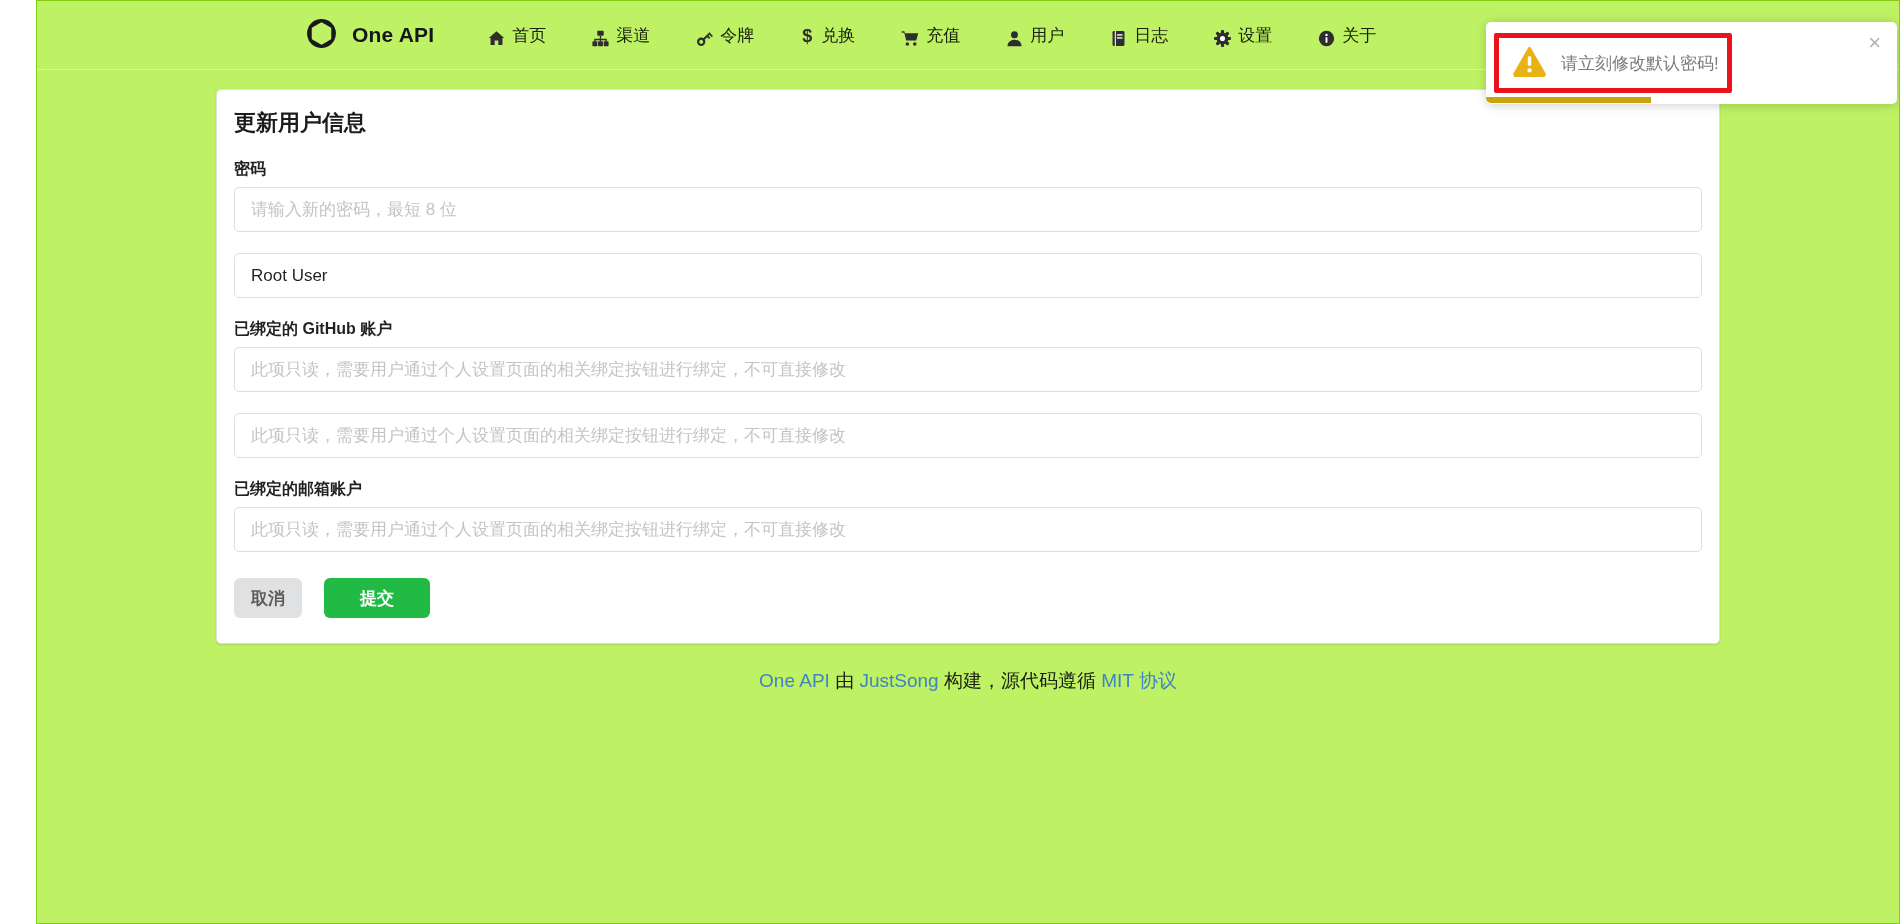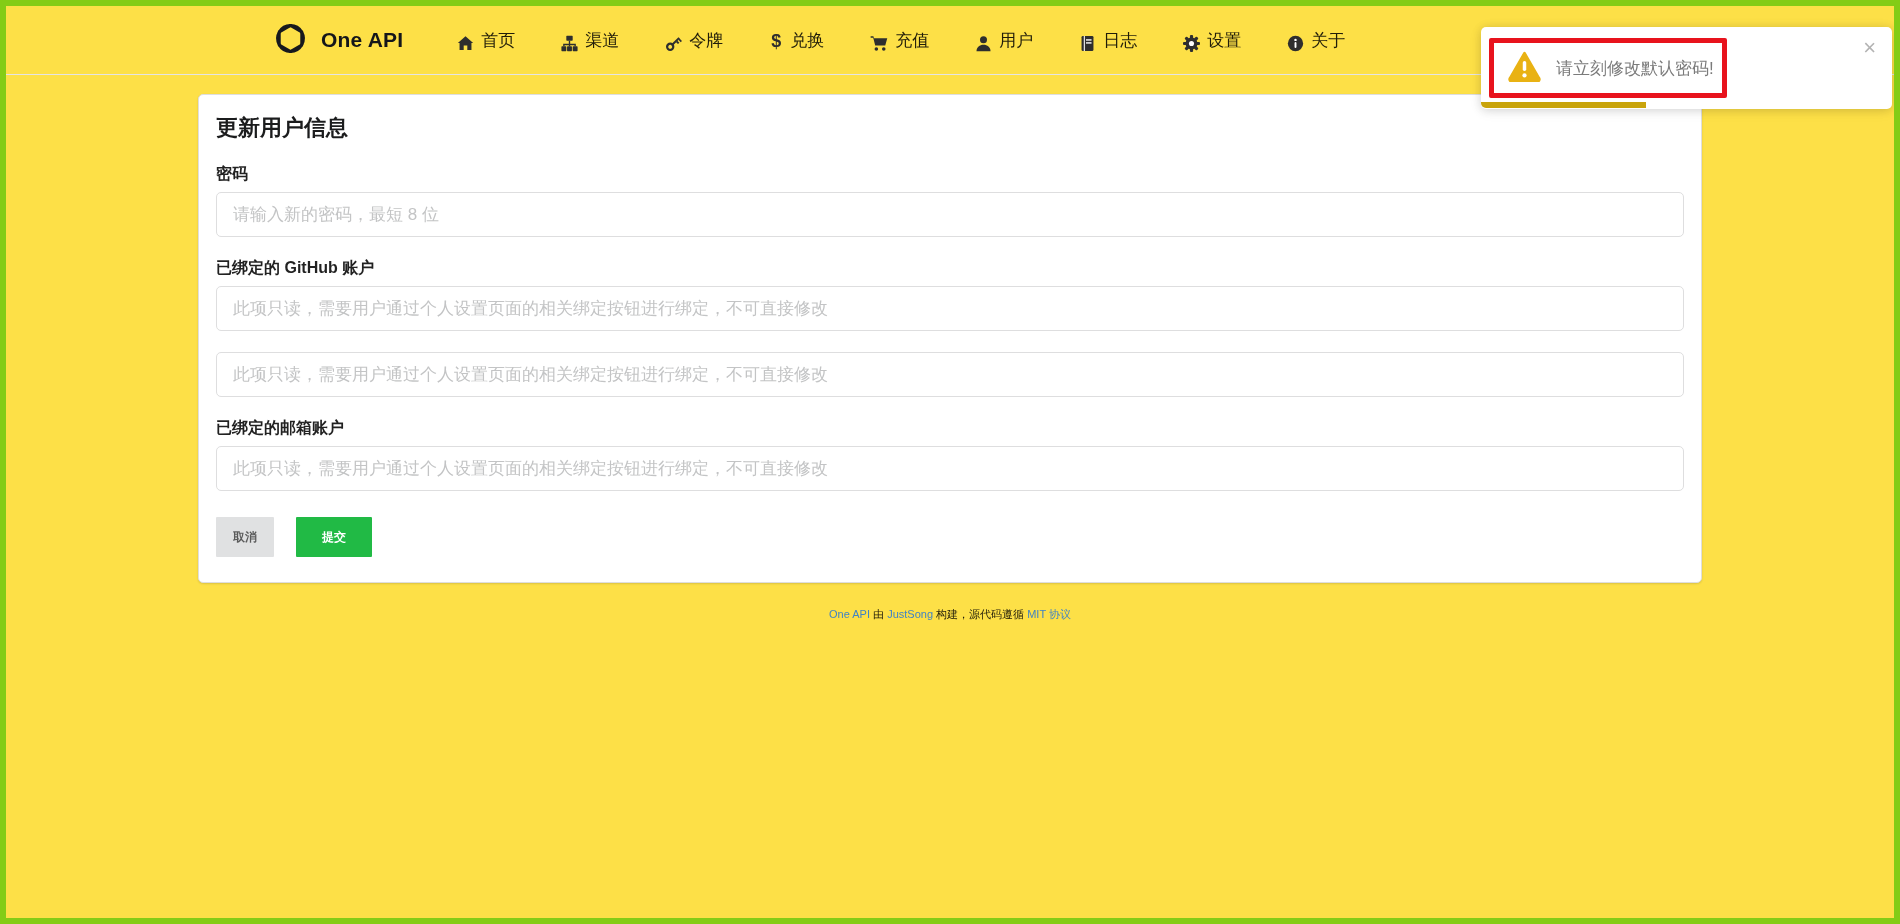--- a/index.html
+++ b/index.html
@@ -1,18 +1,18 @@
 <!DOCTYPE html>
 <html><head>
 <meta charset="utf-8">
 <style>
   * { margin:0; padding:0; box-sizing:border-box; }
   html,body { width:1900px; height:924px; background:#fff;
     font-family:"Liberation Sans","DejaVu Sans",sans-serif; }
-  .window { position:absolute; inset:0; border:6px solid #84cc16; background:#fde047; overflow:hidden; }
+  .window { position:absolute; inset:0; border:1px solid #84cc16; background:#bef264; overflow:hidden;margin-left:36px; }
 
   
   .navbar { height:69px; border-bottom:1px solid #e4e4e5; display:flex; align-items:center; padding-left:266px; }
   .brand { display:flex; align-items:center; cursor:pointer; }
   .brand-name { margin-left:12px; font-size:21px; font-weight:700; color:#14161a; letter-spacing:.2px; }
   .nav-items { display:flex; align-items:center; margin-left:54px; gap:46px; }
   .nav-item { display:flex; align-items:flex-end; gap:7px; font-size:17px; color:rgba(0,0,0,.87); cursor:pointer; }
   .nav-item svg { display:block; }
   .dollar-glyph { font-size:18px; font-weight:700; color:#2e2e2e; width:14px; text-align:center; }
 
@@ -30,27 +30,27 @@
   
   .main-card { margin:19px auto 0; width:1504px; background:#fff; border:1px solid #dededf;
     border-radius:5px; box-shadow:0 1px 2px 0 rgba(34,36,38,.15); padding:18px 17px 25px; }
   .page-title { font-size:22px; font-weight:700; color:#1b1c1d; margin-bottom:18px; }
   .field { margin-bottom:21px; }
   .field-label { display:block; font-size:16px; font-weight:700; color:rgba(0,0,0,.87); margin-bottom:7px; }
   .field input { width:100%; height:45px; border:1px solid #dededf; border-radius:5px; padding:0 16px;
     font-size:17px; color:rgba(0,0,0,.87); font-family:inherit; outline:none; background:#fff; }
   .field input::placeholder { color:#c3c4c5; opacity:1; }
   .button-row { margin-top:26px; display:flex; align-items:center; }
-  .btn { border:none; height:40px; border-radius:1px; font-size:12px; font-weight:700;
+  .btn { border:none; height:40px; border-radius:6px; font-size:17px; font-weight:700;
     font-family:Liberation Serif, serif; cursor:pointer; }
   .btn-cancel { background:#e0e1e2; color:rgba(0,0,0,.6); padding:0 17px; }
-  .btn-submit { background:#21ba45; color:#fff; padding:0 26px; margin-left:22px; }
-
-  
-  .footer { margin-top:24px; text-align:center; font-size:11px; color:rgba(0,0,0,.87); }
+  .btn-submit { background:#21ba45; color:#fff; padding:0 36px; margin-left:22px; }
+
+  
+  .footer { margin-top:24px; text-align:center; font-size:19px; color:rgba(0,0,0,.87); }
   .footer a { color:#4183c4; text-decoration:none; cursor:pointer; }
 </style>
 </head>
 <body>
 
 <div class="window">
 
   <div class="navbar">
     <div class="brand">
       <span>
@@ -191,20 +191,21 @@
 
     <div class="field">
     </div>
 
     <div class="field">
       <label class="field-label">密码</label>
       <input type="text" placeholder="请输入新的密码，最短 8 位" style="">
     </div>
 
     <div class="field">
+      <input type="text" value="Root User" style="">
     </div>
 
     <div class="field">
       <label class="field-label">已绑定的 GitHub 账户</label>
       <input type="text" readonly="" placeholder="此项只读，需要用户通过个人设置页面的相关绑定按钮进行绑定，不可直接修改" style="">
     </div>
 
     <div class="field">
       <input type="text" readonly="" placeholder="此项只读，需要用户通过个人设置页面的相关绑定按钮进行绑定，不可直接修改" style="">
     </div>

